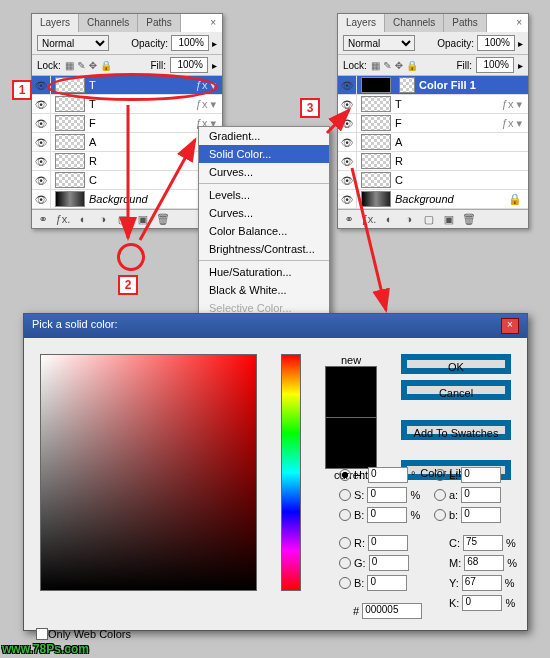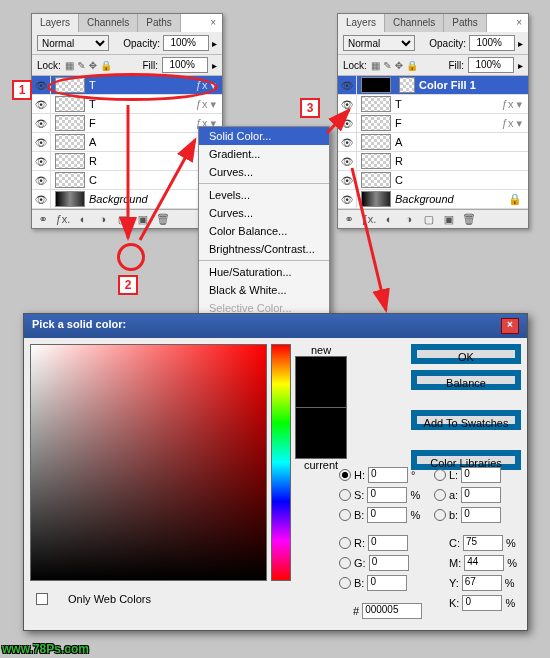--- a/index.html
+++ b/index.html
@@ -4,21 +4,21 @@
 <style>
 body{margin:0;background:#c6c6c6;font-family:Tahoma,sans-serif;font-size:11px;width:550px;height:658px;position:relative;overflow:hidden}
 .panel{position:absolute;background:#ececec;border:1px solid #7a7a7a;box-shadow:2px 2px 4px rgba(0,0,0,.3)}
 .tabs{height:18px;background:#ffffff;display:flex;font-size:10px}
 .tab{padding:3px 8px;border-right:1px solid #aaa;background:#d0d0d0;color:#444}
 .tab.active{background:#ececec}
 .tab-x{margin-left:auto;padding:3px 6px;color:#666}
 .blendrow{display:flex;align-items:center;padding:3px 5px;gap:3px;font-size:10px}
 select.blend{font-size:10px;width:72px;height:16px;border:1px solid #888}
 .opc{margin-left:auto}
-.pct{width:32px;height:14px;border:1px solid #888;font-size:10px;text-align:right;display:inline-block;line-height:14px;padding-right:12px;background:#fff}
+.pct{width:32px;height:14px;border:1px solid #888;font-size:10px;text-align:right;display:inline-block;line-height:14px;padding-right:4px;background:#fff}
 .lockrow{display:flex;align-items:center;padding:2px 5px;border-top:1px solid #bbb;border-bottom:1px solid #bbb;font-size:10px;gap:4px}
 .lockrow .icons{display:flex;gap:3px;color:#666}
 .lrlist{background:#fff}
 .lr{display:flex;align-items:center;height:18px;border-bottom:1px solid #ddd}
 .lr.sel{background:#3561c8;color:#fff}
 .eye{width:18px;text-align:center;border-right:1px solid #ddd;color:#333;height:18px;line-height:18px}
 .eye::before{content:"👁";font-size:10px}
 .thumb{width:28px;height:14px;margin:0 4px;border:1px solid #888;background:repeating-conic-gradient(#fff 0 25%,#ccc 0 50%) 0/6px 6px}
 .thumb.bg{background:linear-gradient(90deg,#000,#888,#222)}
 .thumb.solid{background:#000}
@@ -28,35 +28,35 @@
 .bicon{width:14px;height:14px;display:inline-flex;align-items:center;justify-content:center}
 .menu{position:absolute;background:#f4f4f4;border:1px solid #888;box-shadow:3px 3px 6px rgba(0,0,0,.4);font-size:11px;width:130px}
 .mitem{padding:3px 10px}
 .mitem.sel{background:#3561c8;color:#fff}
 .msep{height:1px;background:#bbb;margin:2px 0}
 .redring{position:absolute;border:3px solid #ec1f24;border-radius:50%/50%}
 .redcircle{position:absolute;border:3px solid #ec1f24;border-radius:50%}
 .rednum{position:absolute;background:#fff;border:2px solid #ec1f24;width:16px;height:16px;text-align:center;line-height:16px;color:#ec1f24;font-weight:bold;font-size:12px}
 .arrow{position:absolute;pointer-events:none}
 .dlg{position:absolute;background:#eee;border:1px solid #555;box-shadow:3px 3px 8px rgba(0,0,0,.5)}
-.dlg .title{background:linear-gradient(#3a66b5,#2a4f95);color:#fff;padding:4px 8px;font-weight:bold;font-size:11px;display:flex}
+.dlg .title{background:linear-gradient(#3a66b5,#2a4f95);color:#fff;padding:4px 8px;font-weight:normal;font-size:11px;display:flex}
 .dlg .title .x{margin-left:auto;width:16px;height:14px;background:#d44;border:1px solid #800;text-align:center;line-height:12px;color:#fff;font-size:10px}
-.dlgbody{padding:6px;display:flex;gap:4px}
+.dlgbody{padding:16px;display:flex;gap:24px}
 .sv{width:235px;height:235px;border:1px solid #666;background:linear-gradient(to bottom,rgba(0,0,0,0),#000),linear-gradient(to right,#fff,red)}
 .hue{width:18px;height:235px;border:1px solid #666;background:linear-gradient(to bottom,red,#ff0,#0f0,#0ff,#00f,#f0f,red)}
 .swatch{width:50px;height:50px;border:1px solid #666}
 .btns{display:flex;flex-direction:column;gap:6px;margin-left:auto}
 .pbtn{width:110px;height:20px;border:6px solid #0369a1;background:#ddd;font-size:11px}
 .fields{position:absolute;font-size:11px}
 .frow{display:flex;align-items:center;gap:3px;margin:2px 0;height:18px}
 .radio{width:10px;height:10px;border:1px solid #666;border-radius:50%;display:inline-block}
 .radio.on{background:radial-gradient(#000 40%,transparent 45%)}
 .ninput{width:34px;height:14px;border:1px solid #888;background:#fff;font-size:10px;text-align:left;padding:0 2px}
 .wm{position:absolute;left:2px;bottom:2px;font-family:Arial;font-weight:bold;font-size:12px;color:#3b3;text-shadow:1px 1px 0 #000,-1px -1px 0 #000,1px -1px 0 #000,-1px 1px 0 #000}
-.onlyweb{position:absolute;left:36px;top:593px;font-size:11px;display:flex;align-items:center;gap:20px}
+.onlyweb{position:absolute;left:36px;top:628px;font-size:11px;display:flex;align-items:center;gap:0}
 .chk{width:10px;height:10px;border:1px solid #666;display:inline-block;background:#fff}
 </style>
 </head>
 <body>
 
 <div class="panel" style="left:31px;top:13px;width:190px">
  <div class="tabs">
   <div class="tab active">Layers</div>
   <div class="tab">Channels</div>
   <div class="tab">Paths</div>
@@ -203,22 +203,22 @@
       <span class="bicon">ƒx.</span>
       <span class="bicon">◐</span>
       <span class="bicon">◑</span>
       <span class="bicon">▢</span>
       <span class="bicon">▣</span>
       <span class="bicon">🗑</span>
     </div>
 </div>
 
 <div class="menu" style="left:198px;top:126px">
+ <div class="mitem">Gradient...</div>
  <div class="mitem sel">Solid Color...</div>
- <div class="mitem">Gradient...</div>
  <div class="mitem">Curves...</div>
  <div class="msep"></div>
  <div class="mitem">Levels...</div>
  <div class="mitem">Curves...</div>
  <div class="mitem">Color Balance...</div>
  <div class="mitem">Brightness/Contrast...</div>
  <div class="msep"></div>
  <div class="mitem">Hue/Saturation...</div>
  <div class="mitem">Black &amp; White...</div>
  <div class="mitem" style="color:#aaa">Selective Color...</div>
@@ -253,21 +253,21 @@
         <div class="hue"></div>
       </div>
   <div style="text-align:center">
    <div>new</div>
    <div class="swatch" style="background:#000"></div>
    <div class="swatch" style="background:#000;margin-top:-1px"></div>
    <div>current</div>
   </div>
   <div class="btns">
    <button class="pbtn">OK</button>
-   <button class="pbtn">Balance</button>
+   <button class="pbtn">Cancel</button>
    <div style="height:8px"></div>
    <button class="pbtn">Add To Swatches</button>
    <div style="height:8px"></div>
    <button class="pbtn">Color Libraries</button>
   </div>
  </div>
 
  <div class="fields" style="left:315px;top:150px">
   <div class="frow">
         <span class="radio on"></span>
@@ -329,21 +329,21 @@
   <div style="height:6px"></div>
   <div class="frow">
         <span style="width:12px"></span>
         <span>C:</span>
         <span class="ninput">75</span>
         <span>%</span>
       </div>
   <div class="frow">
         <span style="width:12px"></span>
         <span>M:</span>
-        <span class="ninput">44</span>
+        <span class="ninput">68</span>
         <span>%</span>
       </div>
   <div class="frow">
         <span style="width:12px"></span>
         <span>Y:</span>
         <span class="ninput">67</span>
         <span>%</span>
       </div>
   <div class="frow">
         <span style="width:12px"></span>

